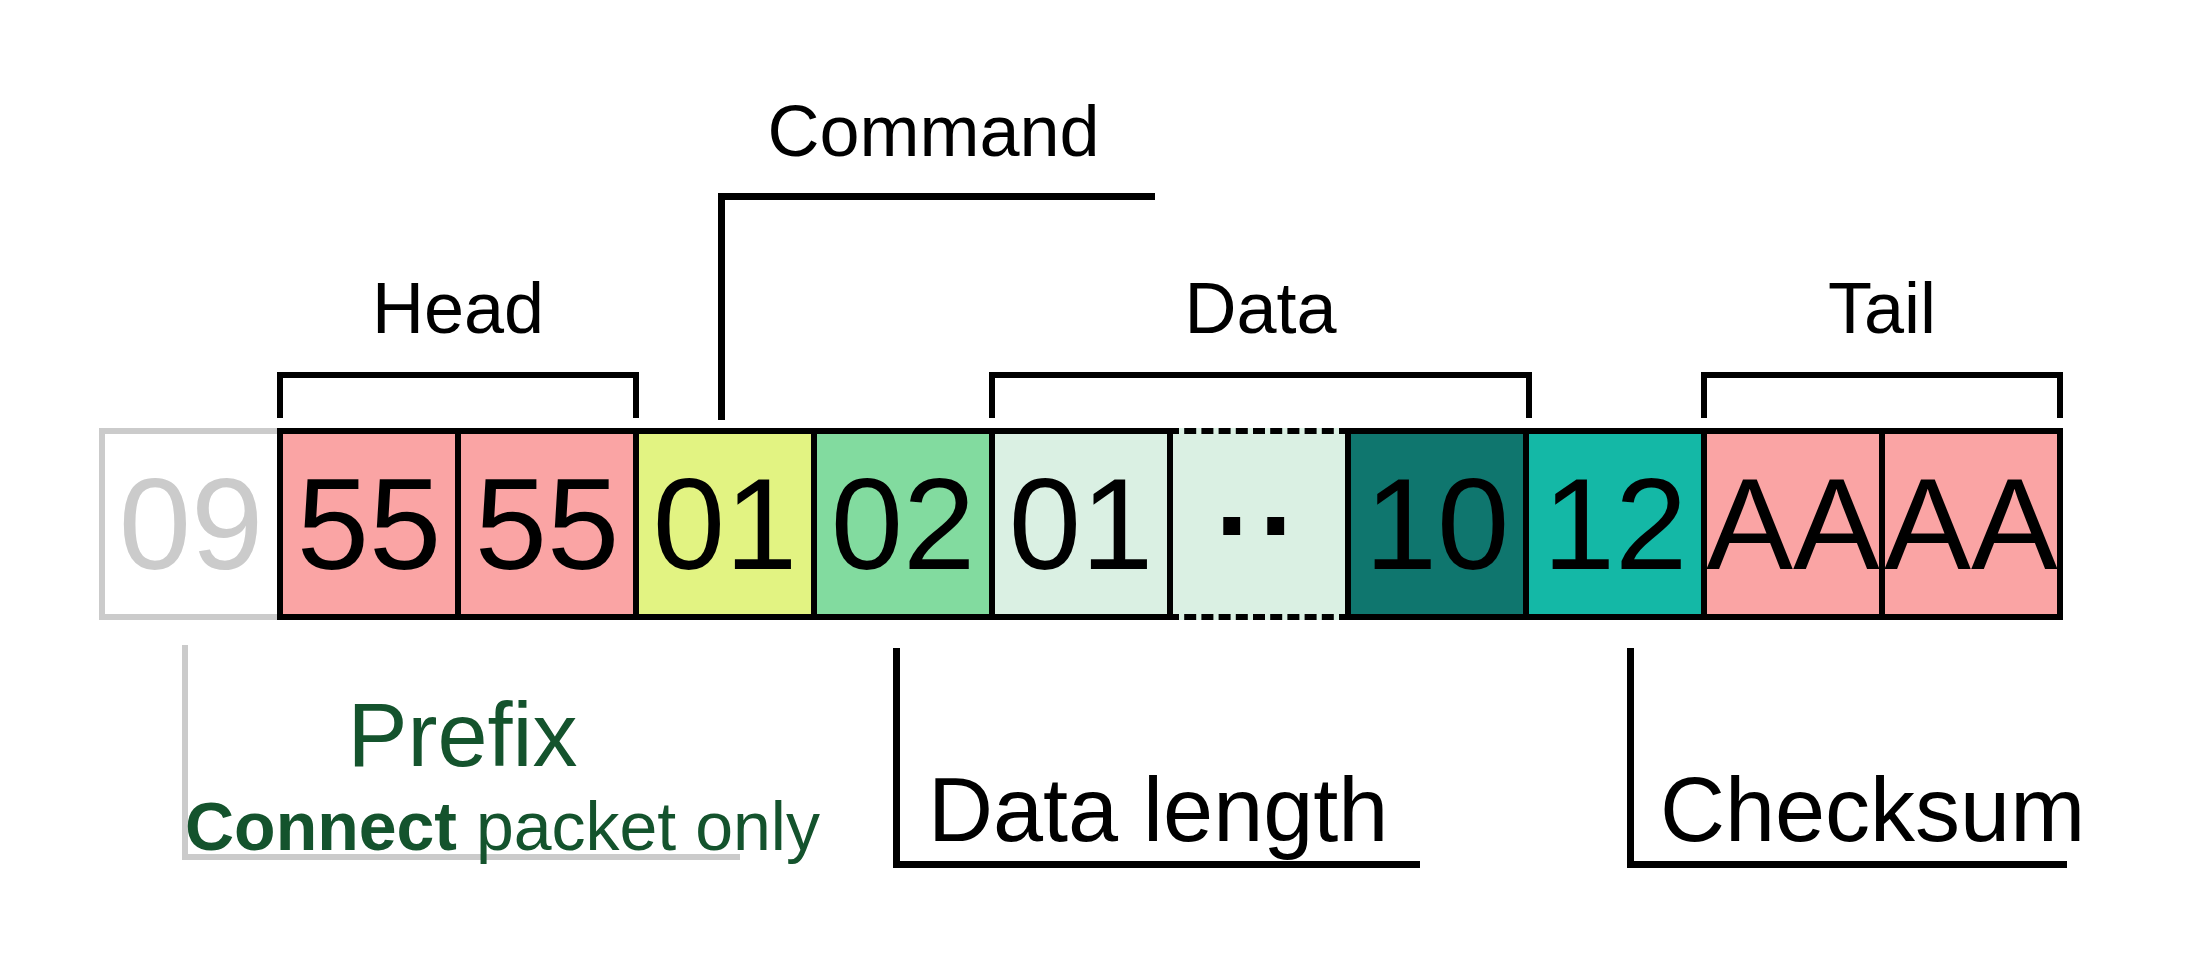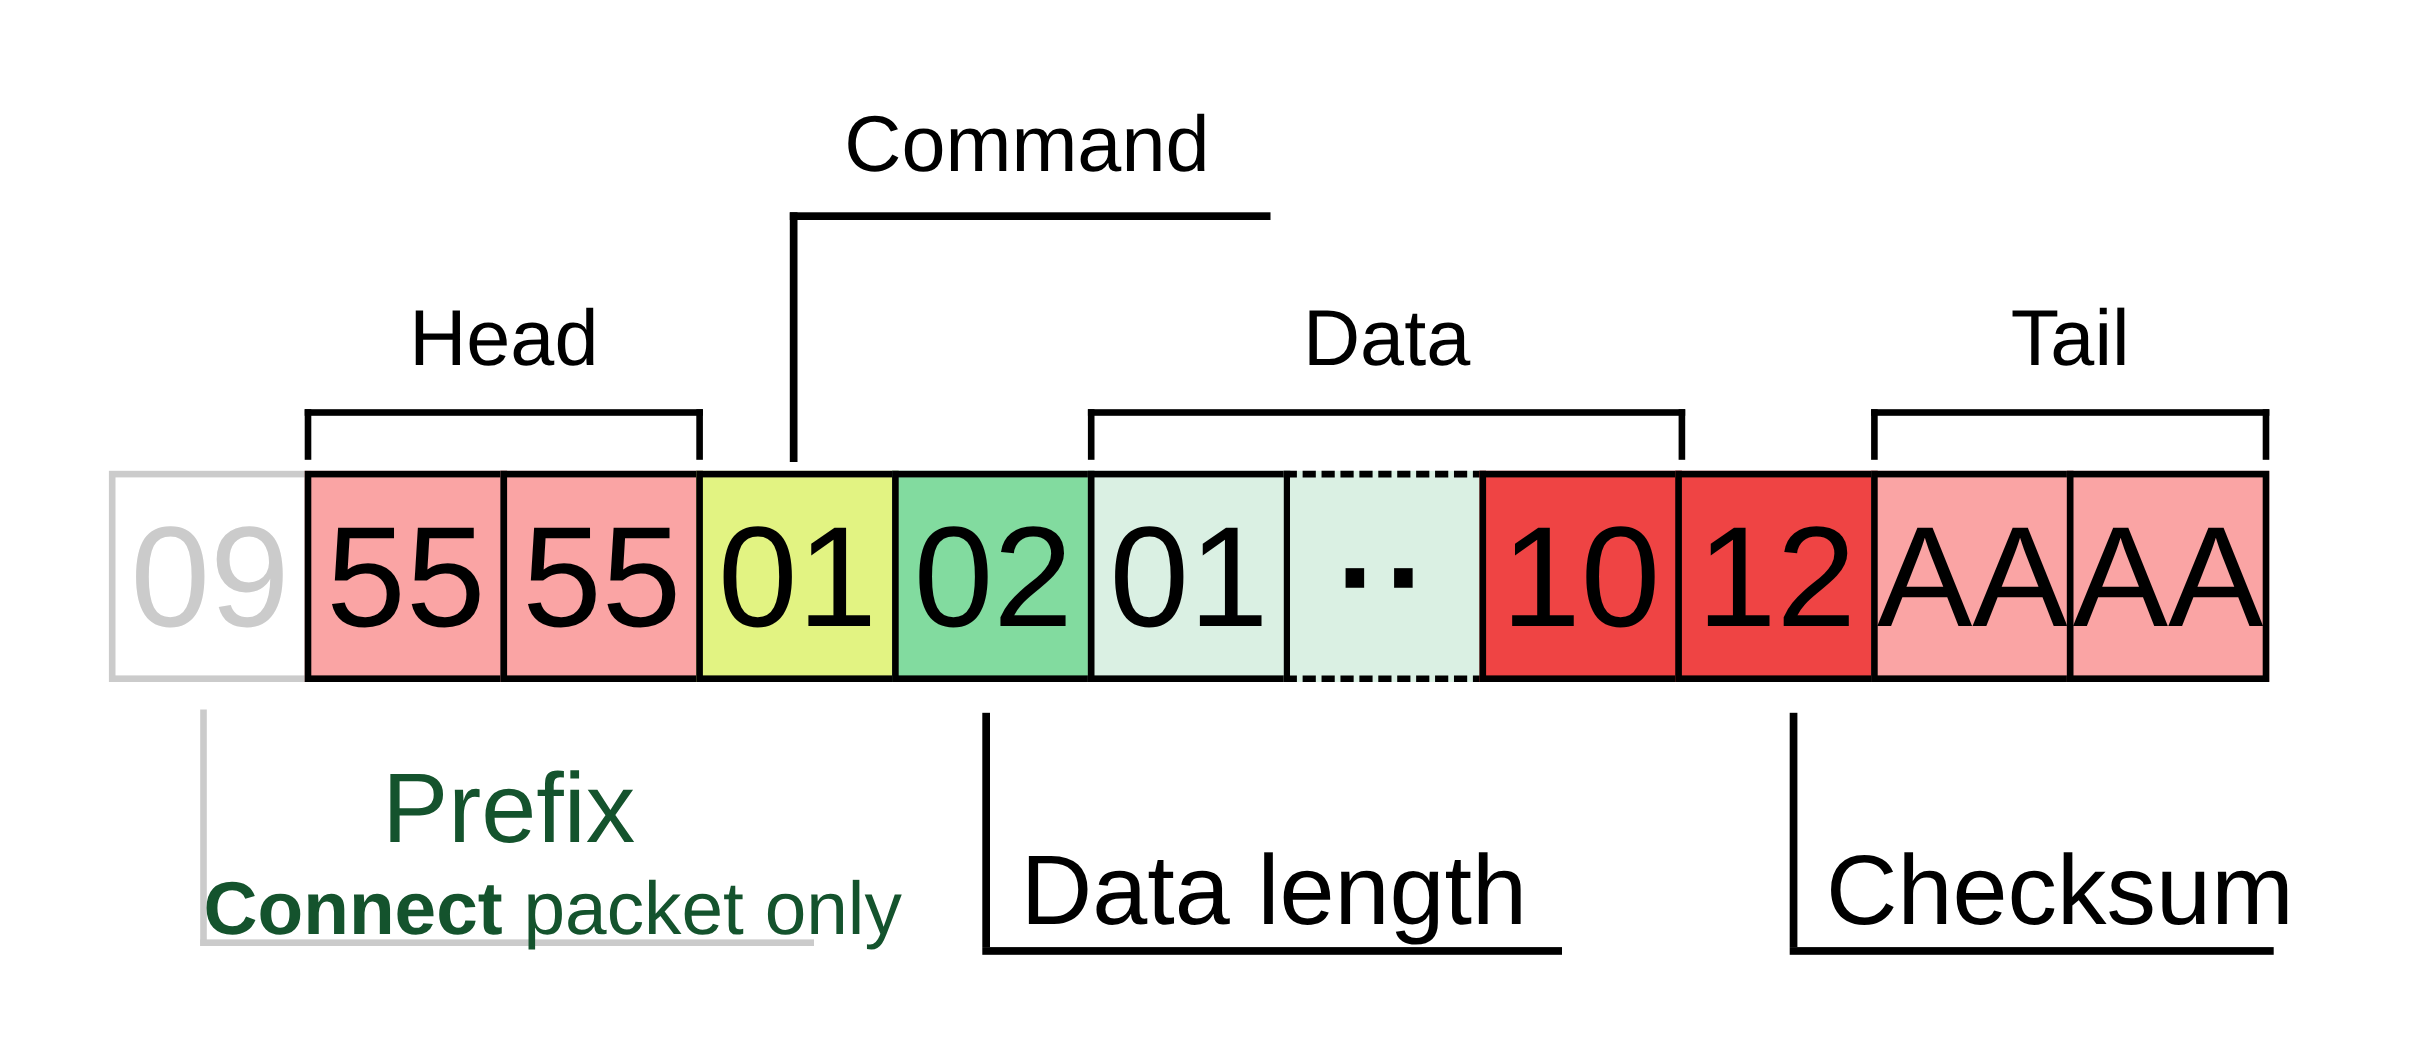--- a/index.html
+++ b/index.html
@@ -52,22 +52,22 @@
   <div class="bracket" style="left:1701px; width:362px;"></div>
 
   <div class="row">
     <div class="cell prefix" style="background-color: rgb(255, 255, 255); color: rgb(203, 203, 203); border-color: rgb(203, 203, 203);">09</div>
     <div class="cell" style="background-color: rgb(250, 164, 164);">55</div>
     <div class="cell" style="background-color: rgb(250, 164, 164);">55</div>
     <div class="cell" style="background-color: rgb(226, 243, 130);">01</div>
     <div class="cell" style="background-color: rgb(130, 219, 159);">02</div>
     <div class="cell" style="background-color: rgb(218, 240, 227);">01</div>
     <div class="cell dashed dots" style="background-color: rgb(218, 240, 227);">··</div>
-    <div class="cell" style="background-color: #ef4444;">10</div>
-    <div class="cell" style="background-color: #ef4444;">12</div>
+    <div class="cell" style="background-color: #0f766e;">10</div>
+    <div class="cell" style="background-color: #14b8a6;">12</div>
     <div class="cell" style="background-color: rgb(250, 164, 164);">AA</div>
     <div class="cell" style="background-color: rgb(250, 164, 164);">AA</div>
   </div>
 
   <div class="vline gray" style="left:182px; top:645px; height:215px; width:6px;"></div>
   <div class="hline gray" style="left:182px; top:854px; width:558px; height:6px;"></div>
   <div class="bottomlabel muted-text" style="left:185px; top:690px; width:555px; text-align:center;">Prefix</div>
   <div class="note muted-text" style="left:185px; top:792px; width:555px;">
     <b>Connect</b><span> packet only</span>
   </div>

